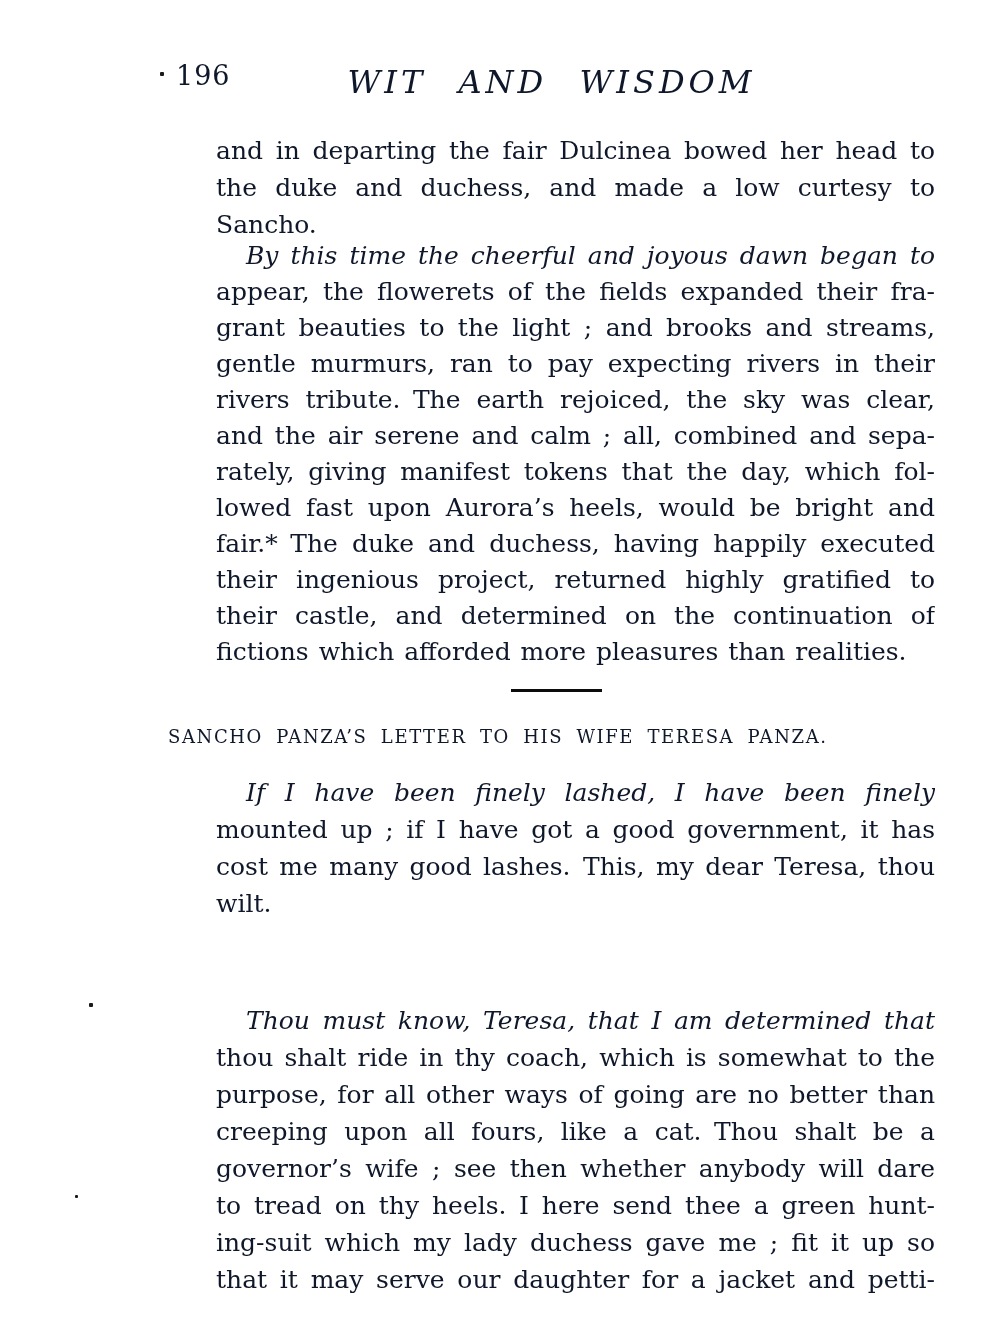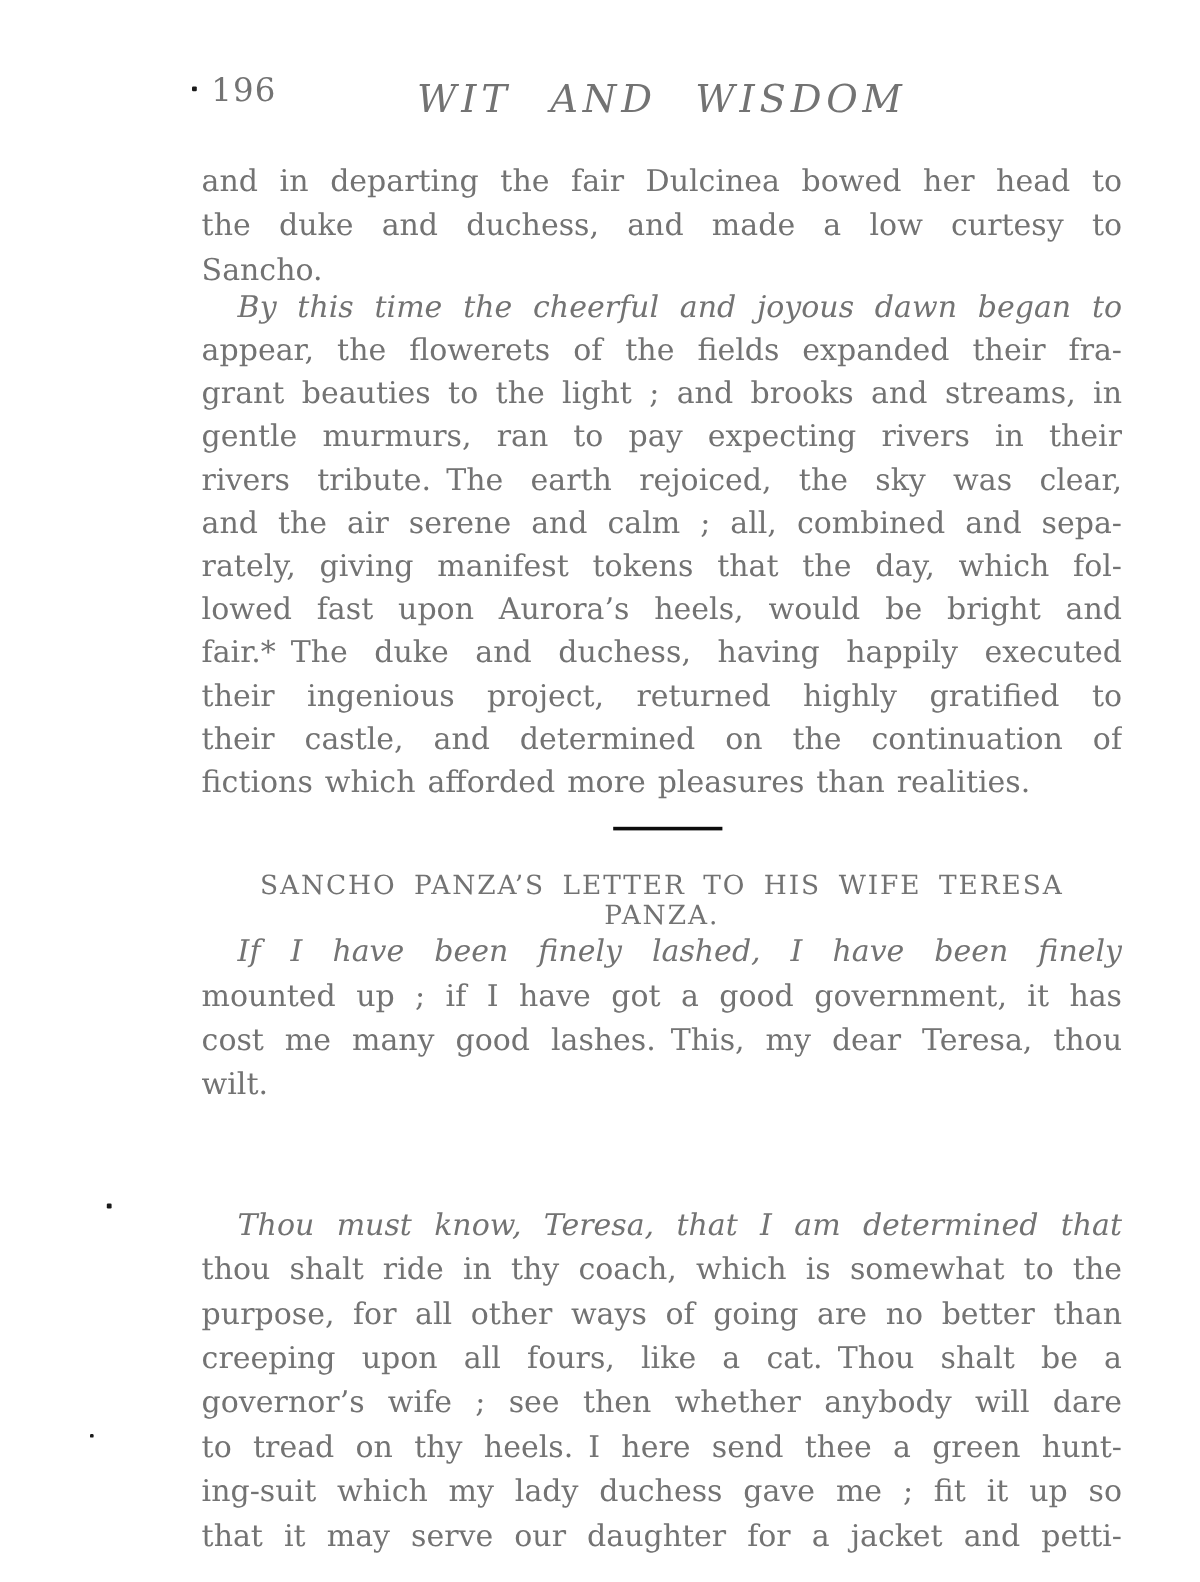--- a/index.html
+++ b/index.html
@@ -1,21 +1,21 @@
 <!DOCTYPE html>
 <html><head>
 <meta charset="utf-8">
 <style>
   html, body { margin: 0; padding: 0; background: #ffffff; }
   .page {
     position: relative;
     width: 1000px;
     height: 1318px;
     background: #ffffff;
-    color: #737373;
+    color: #0f172a;
     font-family: "DejaVu Serif", "Liberation Serif", serif;
     overflow: hidden;
   }
   .pageno {
     position: absolute;
     left: 176px;
     top: 60px;
     font-size: 27px;
     letter-spacing: 1px;
   }
@@ -35,20 +35,21 @@
     left: 168px;
     width: 767px;
   }
   .line {
     height: 37px;
     line-height: 37px;
     font-size: 25px;
     overflow: hidden;
     text-align: justify;
     word-spacing: 2px;
+    margin-left: 48px;
   }
   .lh36 .line { height: 36px; line-height: 36px; }
   
   .line::after {
     content: "";
     display: inline-block;
     width: 100%;
     height: 0;
     vertical-align: top;
   }
@@ -61,22 +62,22 @@
     top: 689px;
     width: 91px;
     height: 3px;
     background: #0c0c0c;
   }
   .heading {
     position: absolute;
     left: 168px;
     top: 726px;
     width: 767px;
-    text-align: center;
-    font-size: 22px;
+    text-align: left;
+    font-size: 18px;
     letter-spacing: 1.6px;
     word-spacing: 6px;
   }
   .speck {
     position: absolute;
     background: #1a1a1a;
     border-radius: 1px;
   }
 </style>
 </head>

